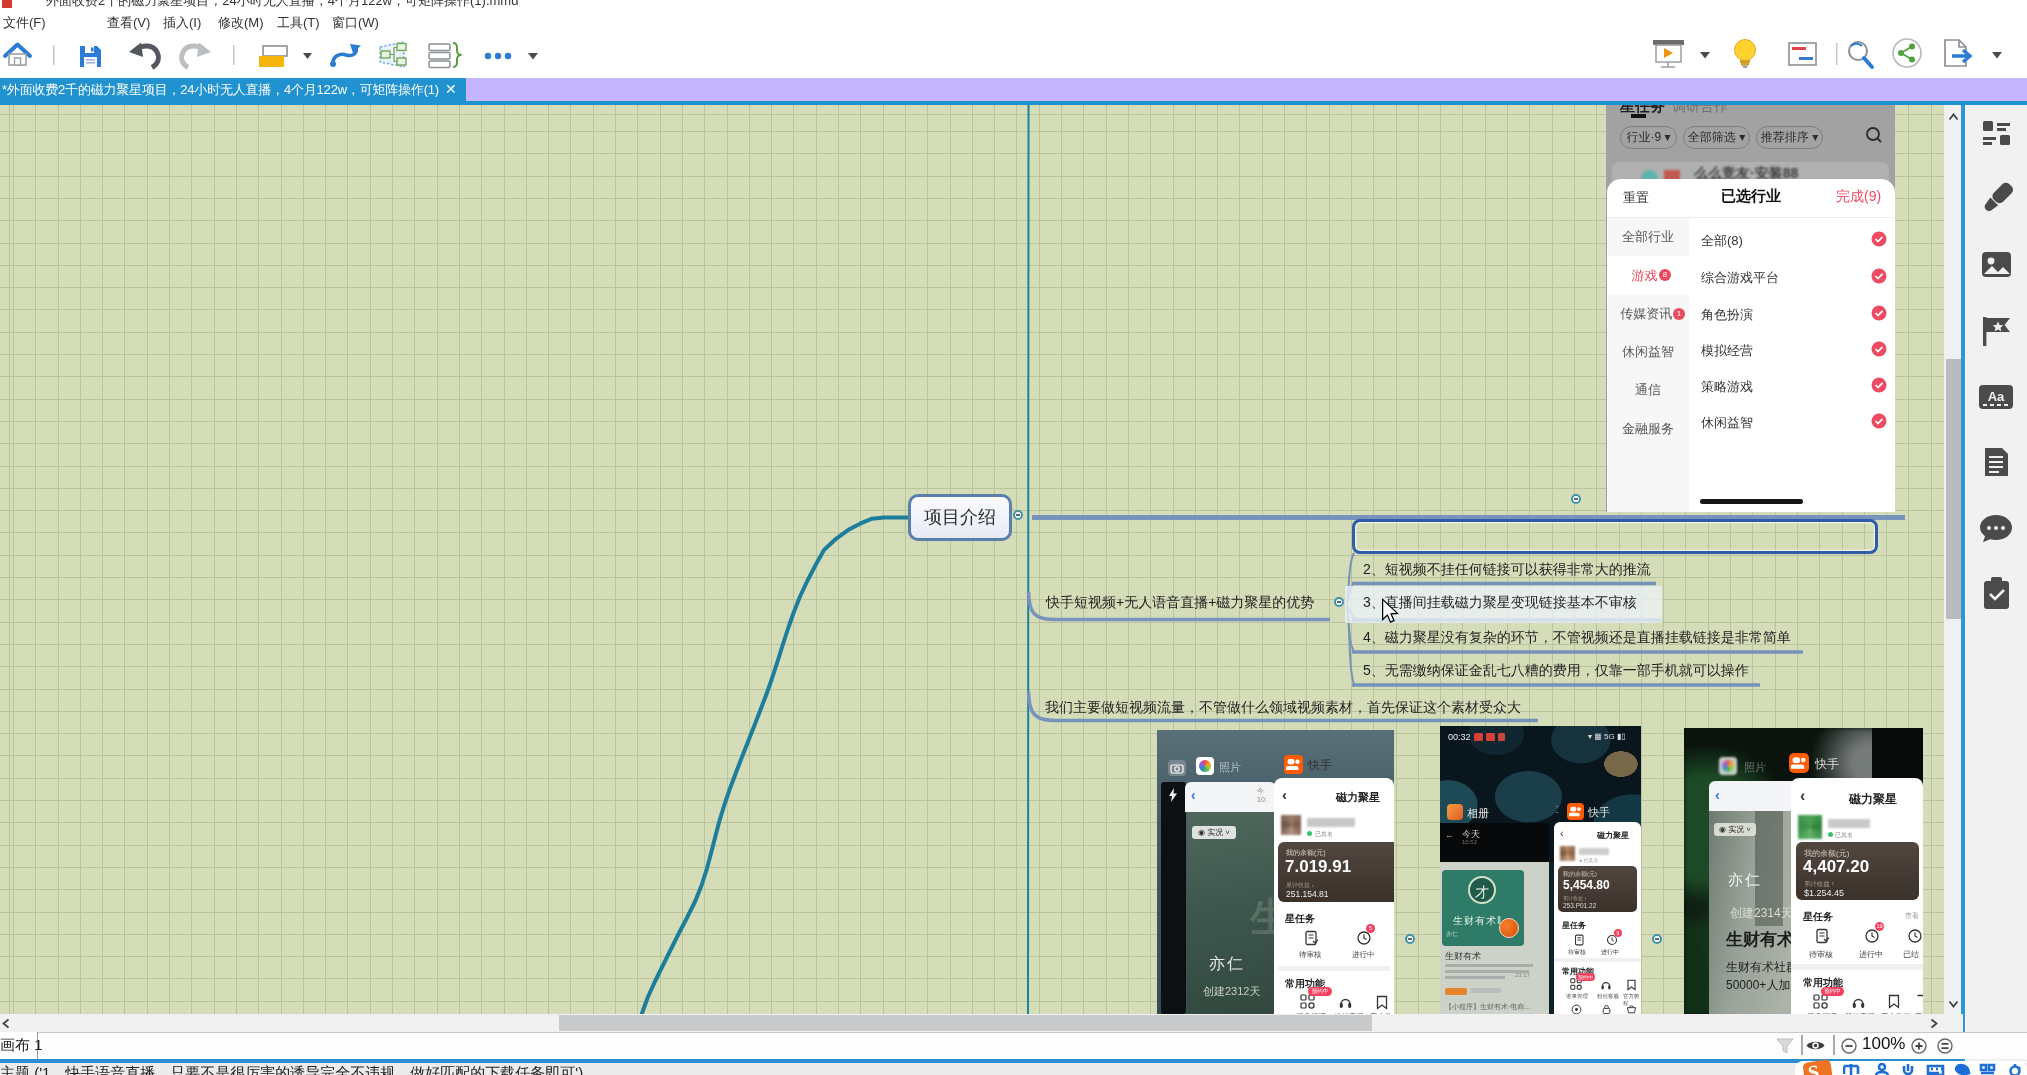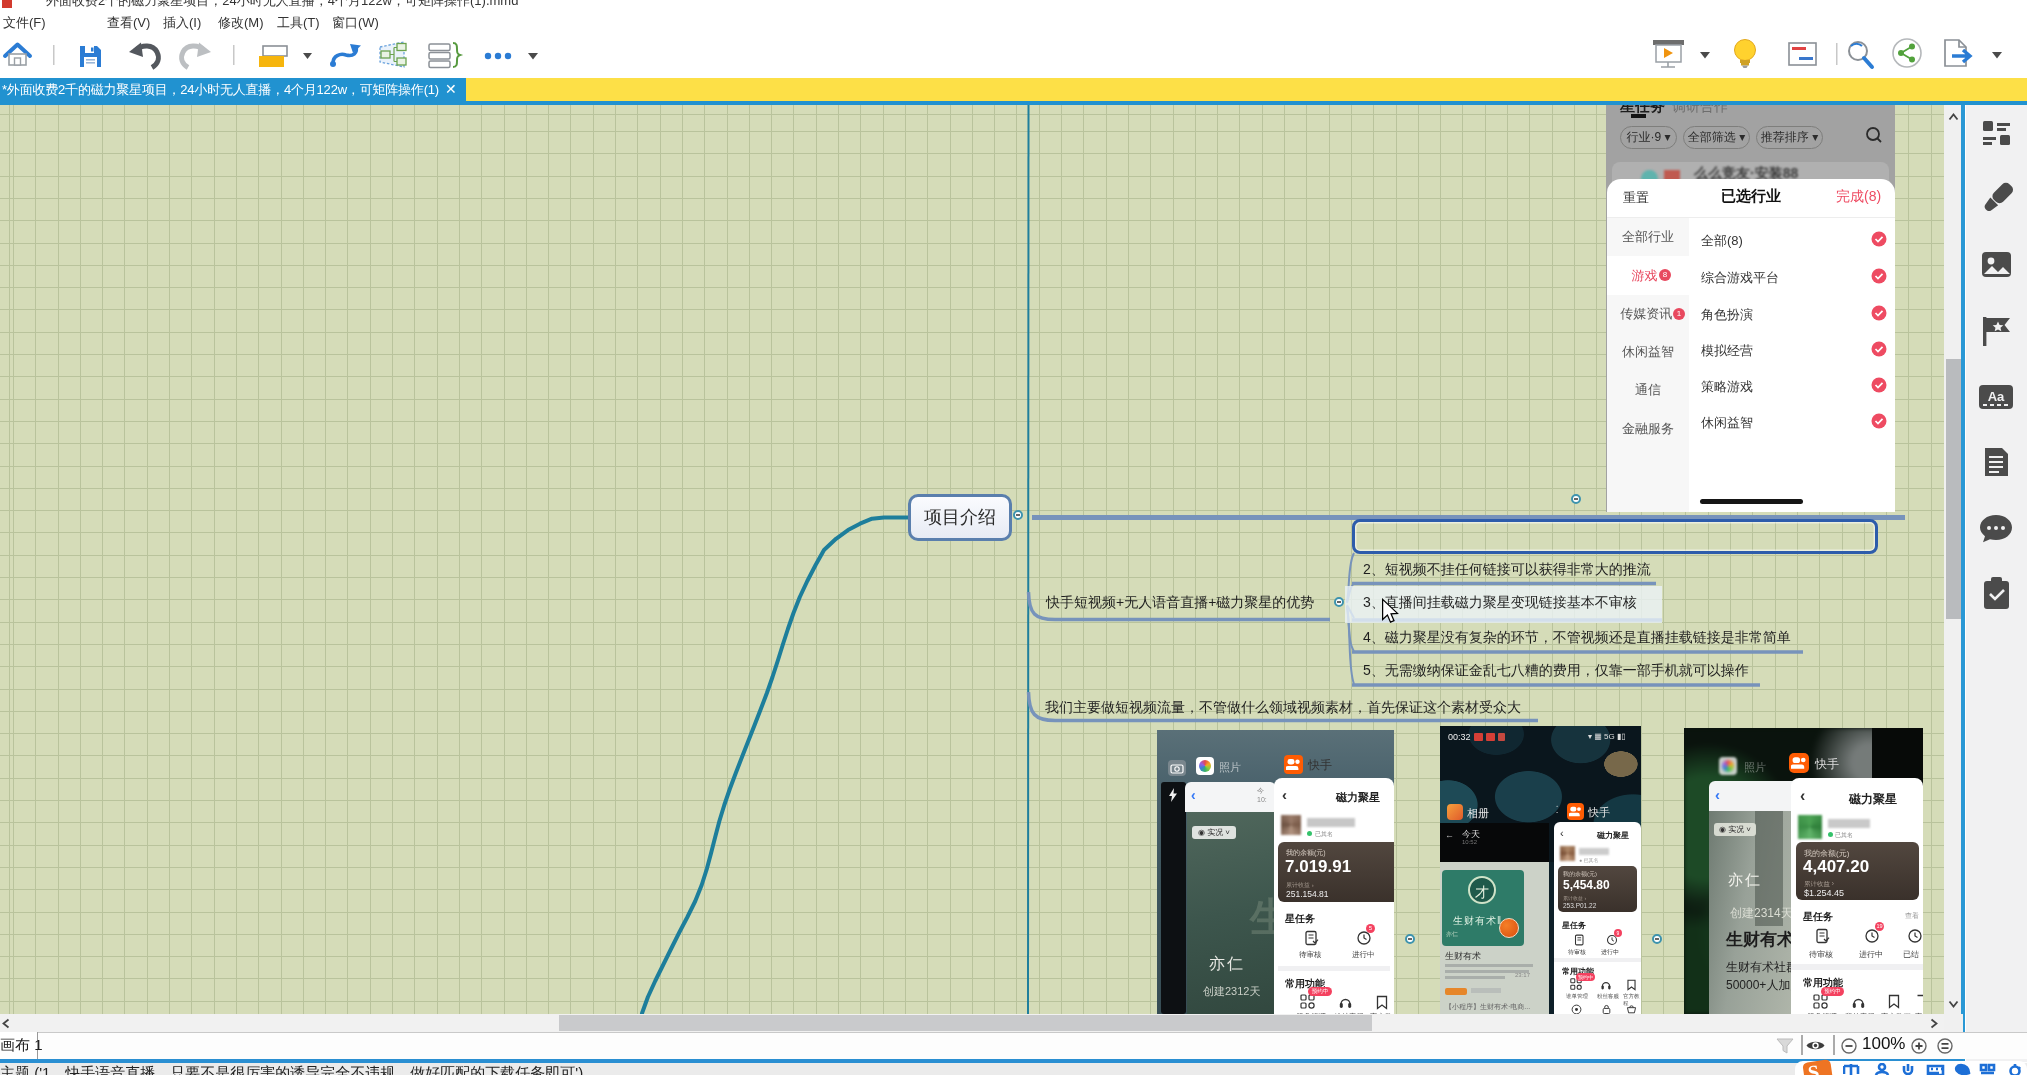--- a/index.html
+++ b/index.html
@@ -100,21 +100,21 @@
   <circle cx="1912" cy="28.5" r="3" fill="#52a23c"></circle>
   <path d="M 1901,22 L 1912,15.5 M 1901,22 L 1912,28.5" stroke="#52a23c" stroke-width="1.8"></path>
 
   <path d="M 1945,9 h 14 l 7,7 v 19 h -21 z" fill="#fff" stroke="#8b9096" stroke-width="1.7"></path>
   <path d="M 1959,9 v 7 h 7" fill="none" stroke="#8b9096" stroke-width="1.7"></path>
   <path d="M 1952,25 h 17 m -6,-6 l 7,6 l -7,6" fill="none" stroke="#2b7cd4" stroke-width="3.4"></path>
   <path d="M 1992,21 l 10,0 l -5,6.5 z" fill="#4a4a4a"></path>
 </svg>
 </div>
 
-<div class="abs" style="left:0;top:78px;width:2027px;height:23px;background:#fde047;padding-left:32px;">
+<div class="abs" style="left:0;top:78px;width:2027px;height:23px;background:#c4b5fd;padding-left:32px;">
   <div class="abs" style="left:0;top:0;width:466px;height:23px;background:#2192d0;color:#fff;font-size:13px;letter-spacing:-0.2px;line-height:23px;white-space:nowrap;overflow:hidden;">
     <span style="margin-left:2px;">*外面收费2千的磁力聚星项目，24小时无人直播，4个月122w，可矩阵操作(1)</span>
     <span style="position:absolute;left:445px;top:0px;font-size:14px;letter-spacing:0;">✕</span>
   </div>
 </div>
 <div class="abs" style="left:0;top:101px;width:2027px;height:4px;background:#2192d0;"></div>
 
 <div id="canvas" class="abs" style="left:0;top:105px;width:1944px;height:909px;background-color:#d5dcb8;overflow:hidden;
   background-image:
     repeating-linear-gradient(90deg, #b9c39c 0px, #b9c39c 1px, transparent 1px, transparent 22.3px),
@@ -476,21 +476,21 @@
       <path d="M 12.5,12.5 L 16,16" stroke="#2b2b2b" stroke-width="1.8"></path>
     </svg>
     <div class="abs" style="left:6px;top:57px;width:277px;height:40px;background:#b0b0b0;border-radius:8px;"></div>
     <div class="abs" style="left:35px;top:65px;width:17px;height:17px;border-radius:50%;background:#5fb3ad;filter:blur(1px);"></div>
     <div class="abs" style="left:58px;top:65px;width:16px;height:16px;background:#c05a50;filter:blur(1px);"></div>
     <div class="abs" style="left:88px;top:60px;font-size:14px;font-weight:bold;color:#3a3a3a;filter:blur(1.2px);">么么竞友·安装88</div>
 
     <div class="abs" style="left:1px;top:74px;width:288px;height:333px;background:#fff;border-radius:14px 14px 0 0;">
       <div class="abs" style="left:16px;top:10px;font-size:13px;color:#333;">重置</div>
       <div class="abs" style="left:0;top:8px;width:288px;text-align:center;font-size:15px;font-weight:bold;color:#111;">已选行业</div>
-      <div class="abs" style="left:229px;top:9px;font-size:14px;color:#ee4b62;">完成(8)</div>
+      <div class="abs" style="left:229px;top:9px;font-size:14px;color:#ee4b62;">完成(9)</div>
       <div class="abs" style="left:0px;top:38px;width:288px;height:1px;background:#ededed;"></div>
 
       <div class="abs" style="left:0px;top:39px;width:82px;height:294px;background:#f7f7f7;"></div>
       <div class="abs" style="left:0px;top:77px;width:82px;height:39px;background:#fff;"></div>
       <div class="abs" style="left:0px;top:39px;width:82px;height:38px;font-size:13px;color:#555;text-align:center;line-height:38px;">全部行业</div>
       <div class="abs" style="left:0px;top:77px;width:82px;height:39px;font-size:13px;color:#e8495f;text-align:center;line-height:39px;">游戏&nbsp;&nbsp;</div>
       <div class="abs" style="left:52px;top:90px;width:12px;height:12px;border-radius:50%;background:#e8495f;color:#fff;font-size:8px;text-align:center;line-height:12px;">8</div>
       <div class="abs" style="left:0px;top:116px;width:82px;height:38px;font-size:13px;color:#555;text-align:center;line-height:38px;">传媒资讯&nbsp;</div>
       <div class="abs" style="left:66px;top:129px;width:12px;height:12px;border-radius:50%;background:#e8495f;color:#fff;font-size:8px;text-align:center;line-height:12px;">1</div>
       <div class="abs" style="left:0px;top:154px;width:82px;height:38px;font-size:13px;color:#555;text-align:center;line-height:38px;">休闲益智</div>

